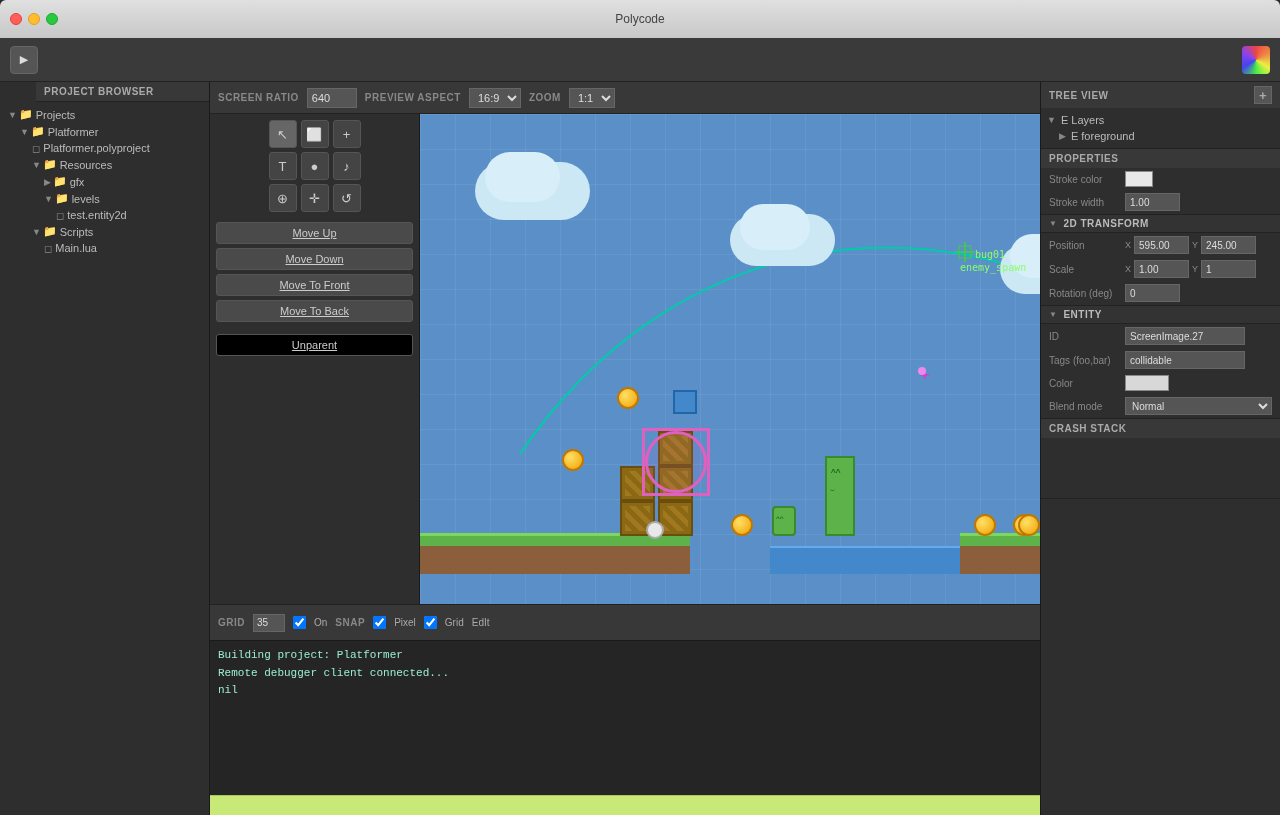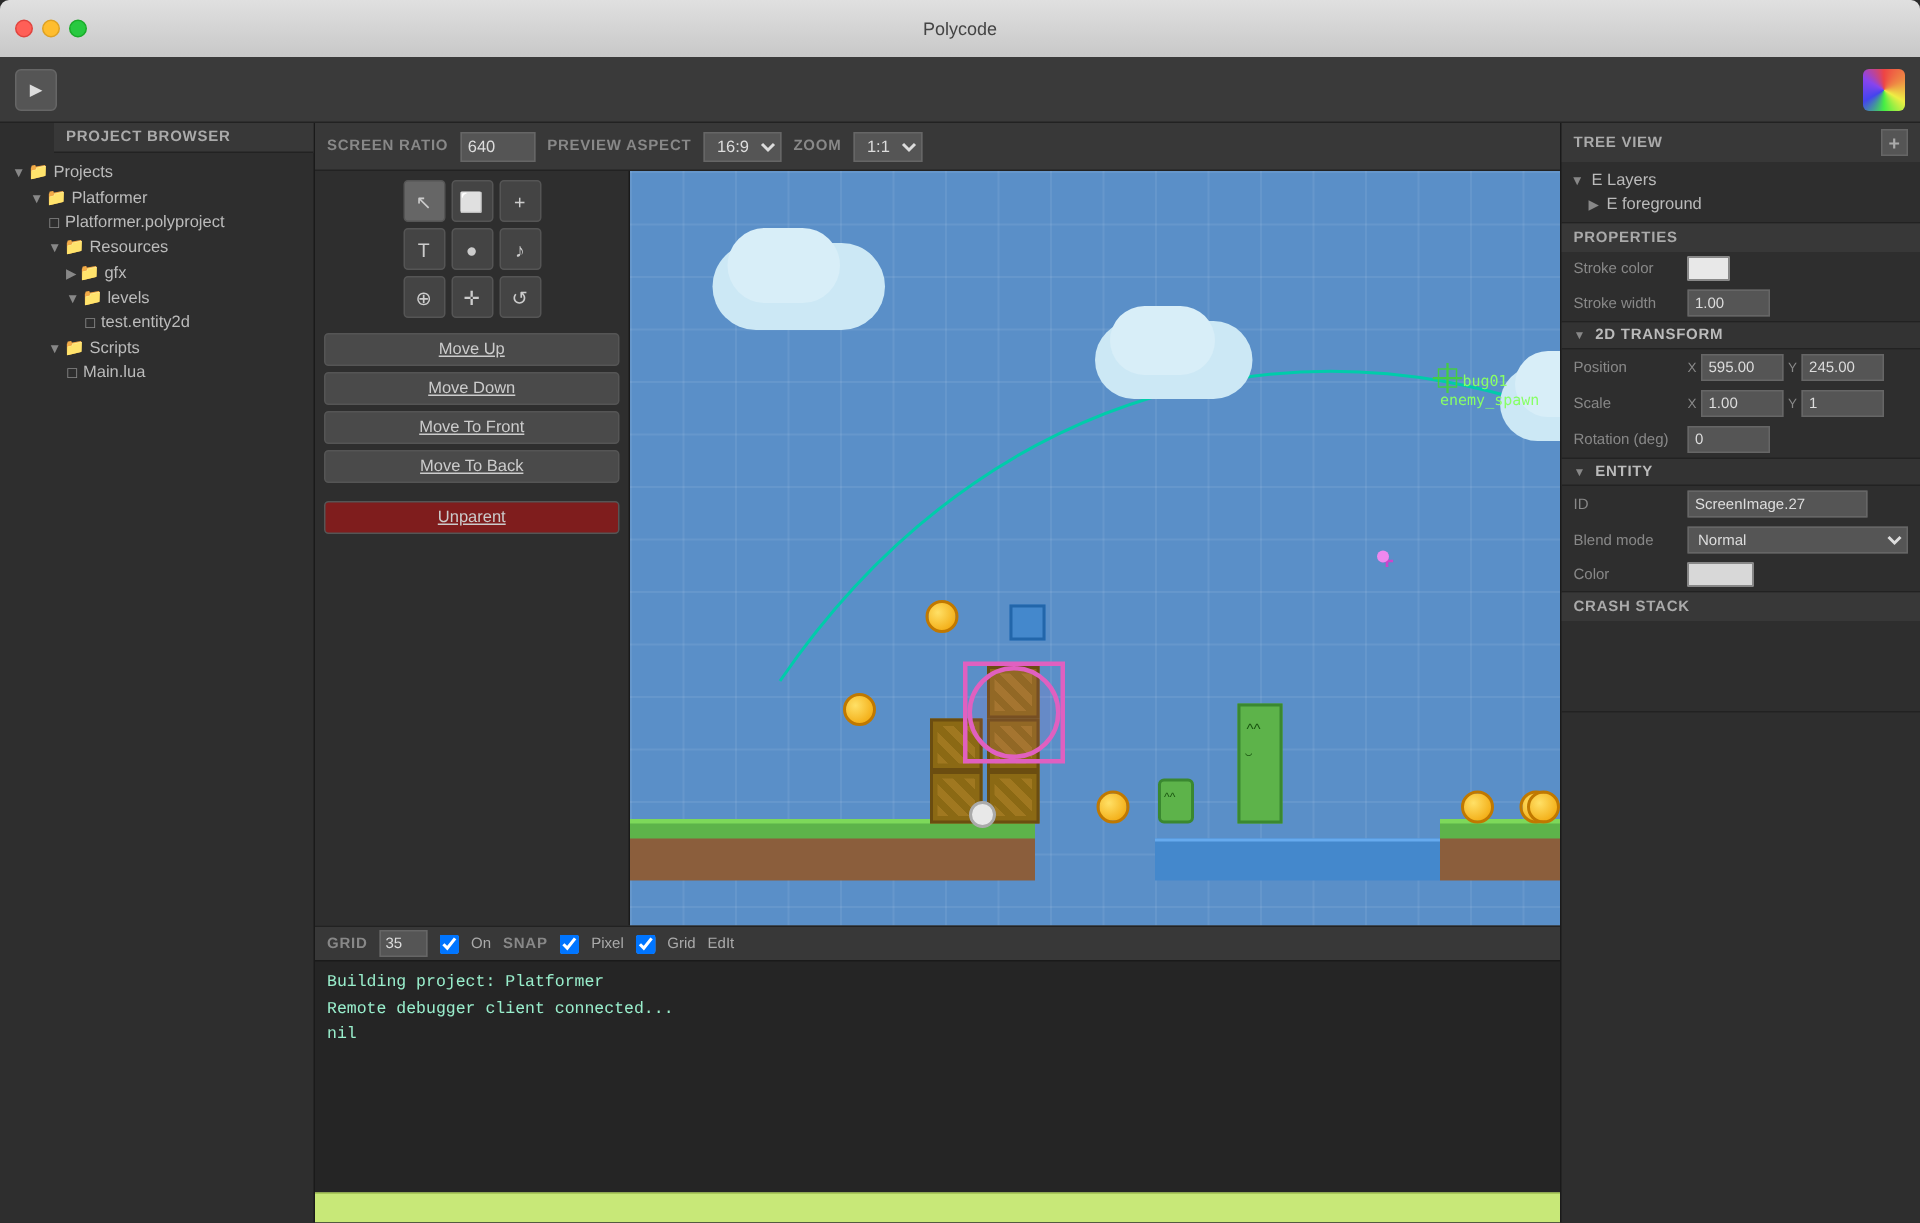--- a/index.html
+++ b/index.html
@@ -173,21 +173,21 @@
       background: #4a4a4a;
       border: 1px solid #555;
       border-radius: 3px;
       color: #ccc;
       font-size: 11px;
       padding: 4px 8px;
       cursor: pointer;
       text-align: center;
     }
     .unparent-btn {
-      background: #7f1d1d;
+      background: #000000;
       border: 1px solid #555;
       border-radius: 3px;
       color: #ccc;
       font-size: 11px;
       padding: 4px 16px;
       cursor: pointer;
       margin-top: 8px;
     }
 
     
@@ -219,21 +219,21 @@
     }
 
     .bezier-curve {
       position: absolute;
       top: 0; left: 0;
       pointer-events: none;
     }
 
     
     .bottom-toolbar {
-      height: 23px;
+      height: 36px;
       background: #383838;
       border-top: 1px solid #222;
       display: flex;
       align-items: center;
       padding: 0 8px;
       gap: 8px;
       font-size: 10px;
       color: #aaa;
     }
     .bottom-toolbar input[type=checkbox] { margin: 0; }
@@ -650,29 +650,33 @@
     <div class="right-section">
       <div class="section-toggle">
         <span class="arrow">▼</span>
         <span>ENTITY</span>
       </div>
       <div class="prop-row">
         <span class="prop-label">ID</span>
         <input class="prop-input" style="width: 120px;" value="ScreenImage.27">
       </div>
       <div class="prop-row">
+        <span class="prop-label">Tags (foo,bar)</span>
+        <input class="prop-input" style="width: 120px;" value="collidable">
+      </div>
+      <div class="prop-row">
+        <span class="prop-label">Color</span>
+        <div class="prop-color-swatch" style="background:#d8d8d8;width:44px;"></div>
+      </div>
+      <div class="prop-row">
         <span class="prop-label">Blend mode</span>
         <select class="prop-select" style="width:100px;">
           <option>Normal</option>
         </select>
       </div>
-      <div class="prop-row">
-        <span class="prop-label">Color</span>
-        <div class="prop-color-swatch" style="background:#d8d8d8;width:44px;"></div>
-      </div>
     </div>
 
     <div class="right-section">
       <div class="right-section-header">CRASH STACK</div>
       <div style="height:60px;"></div>
     </div>
   </div>
 
 </div>
 

